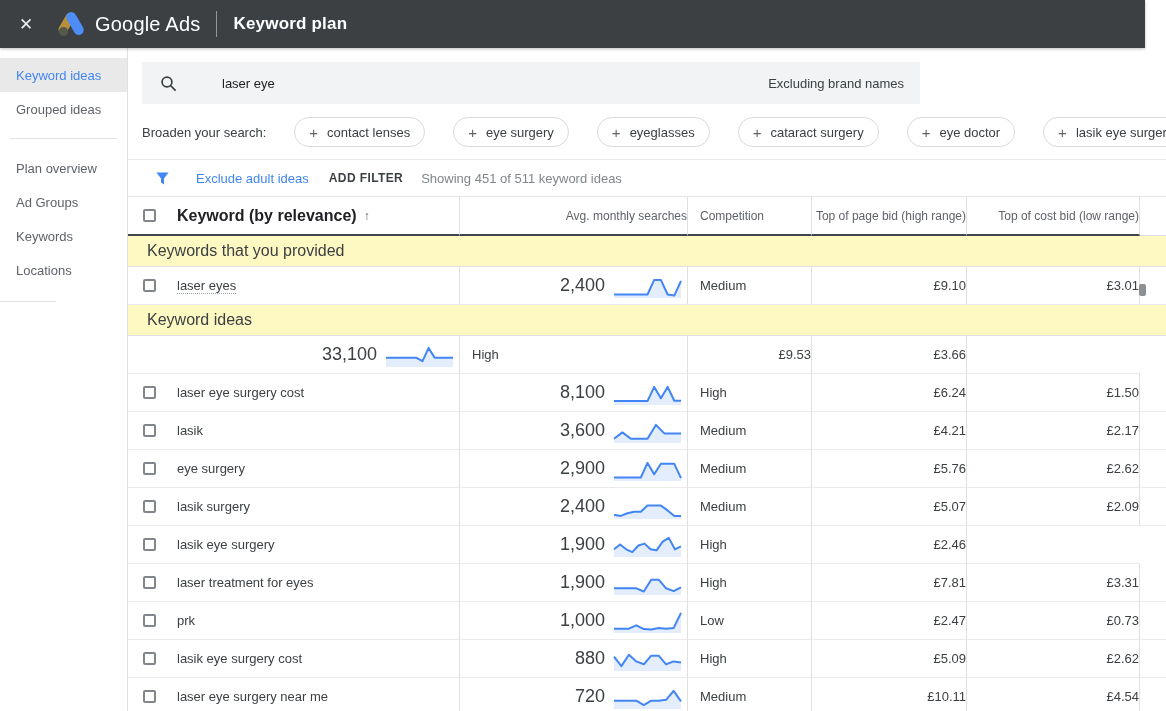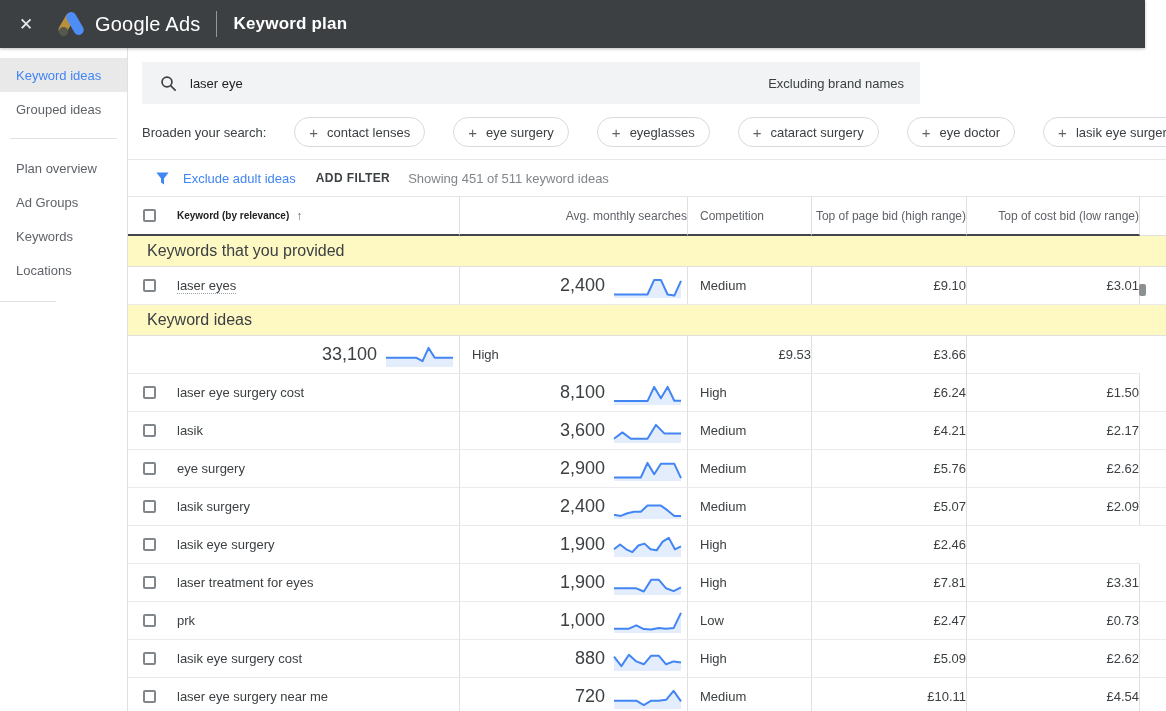--- a/index.html
+++ b/index.html
@@ -23,45 +23,45 @@
   
   .sidebar { position:absolute; left:0; top:48px; width:128px; height:663px; background:#fff; border-right:1px solid #e0e0e0; padding-top:10px; }
   .side-item { height:34px; display:flex; align-items:center; padding-left:16px; font-size:13px; color:#5f6368; cursor:pointer; }
   .side-item.selected { background:#e9e9e9; color:var(--accent,#4285f4); }
   .side-divider { border-top:1px solid #e2e2e2; margin:12px 10px 12px 10px; }
   .side-divider.short { margin:14px 0 0 0; width:56px; }
 
   
   .main { position:absolute; left:128px; top:48px; width:1038px; height:663px; background:#fff; }
 
-  .search-row { margin:14px 0 0 14px; width:778px; height:42px; background:#f1f3f4; display:flex; align-items:center; padding:0 16px 0 18px; cursor:text; }
+  .search-row { margin:14px 0 0 14px; width:778px; height:42px; background:#f1f3f4; display:flex; align-items:center; padding:0 16px 0 18px; cursor:text;gap:32px; }
   .search-icon { width:17px; height:17px; flex:0 0 auto; }
   .search-text { font-size:13px; color:#202124; margin-left:13px; flex:1; }
   .search-right { font-size:13px; color:#3c4043; }
 
   .broaden-wrap { margin:13px 0 0 0; padding:0 14px 12px 14px; border-bottom:1px solid #e8e8e8; display:flex; align-items:center; gap:28px; flex-wrap:nowrap; }
   .broaden-label { font-size:13px; color:#3c4043; white-space:nowrap; }
   .chip { display:inline-flex; align-items:center; height:30px; padding:0 14px; border:1px solid #d8dade; border-radius:16px;
           background:#fff; font-size:13px; color:#3c4043; gap:9px; cursor:pointer; white-space:nowrap; }
   .chip .plus { color:#5f6368; font-size:15px; line-height:1; }
 
   .filter-row { height:37px; display:flex; align-items:center; padding-left:27px; border-bottom:1px solid #e6e6e6; }
   .funnel { width:15px; height:15px; }
-  .exclude-link { font-size:13px; color:var(--accent,#4285f4); margin-left:13px; cursor:pointer; }
+  .exclude-link { font-size:13px; color:var(--accent,#4285f4); margin-left:26px; cursor:pointer; }
   .add-filter { font-size:12px; font-weight:bold; letter-spacing:.4px; color:#3c4043; margin-left:20px; cursor:pointer; }
   .showing { font-size:13px; color:#80868b; margin-left:18px; }
 
   
   .grid-row { display:grid; grid-template-columns:332px 228px 124px 155px 173px 26px; }
   .thead { height:39px; }
   .thead .cell { border-bottom:2px solid #424549; }
   .thead .cell.empty { border-bottom:1px solid #e0e0e0; }
   .cell { display:flex; align-items:center; font-size:13px; color:#3c4043; min-width:0; }
   .cell.sep { border-right:1px solid #e0e0e0; }
-  .th-label { font-size:10px; font-weight:bold; color:#202124; }
+  .th-label { font-size:16px; font-weight:bold; color:#202124; }
   .th-gray { font-size:12px; color:#5f6368; }
   .sort-arrow { font-size:12px; color:#5f6368; margin-left:7px; }
   .right { justify-content:flex-end; padding-right:0; text-align:right; }
   .pad-l { padding-left:12px; }
   .kw-cell { padding-left:15px; gap:21px; }
   .checkbox { width:13px; height:13px; border:2px solid #80868b; border-radius:2px; background:#fff; flex:0 0 auto; cursor:pointer; }
   .section-row { height:31px; background:#fef9c3; display:flex; align-items:center; padding-left:19px;
                  font-size:16px; color:#3c4043; border-bottom:1px solid #e0e0e0; }
   .trow { height:38px; }
   .trow .cell { border-bottom:1px solid #ebebeb; }

